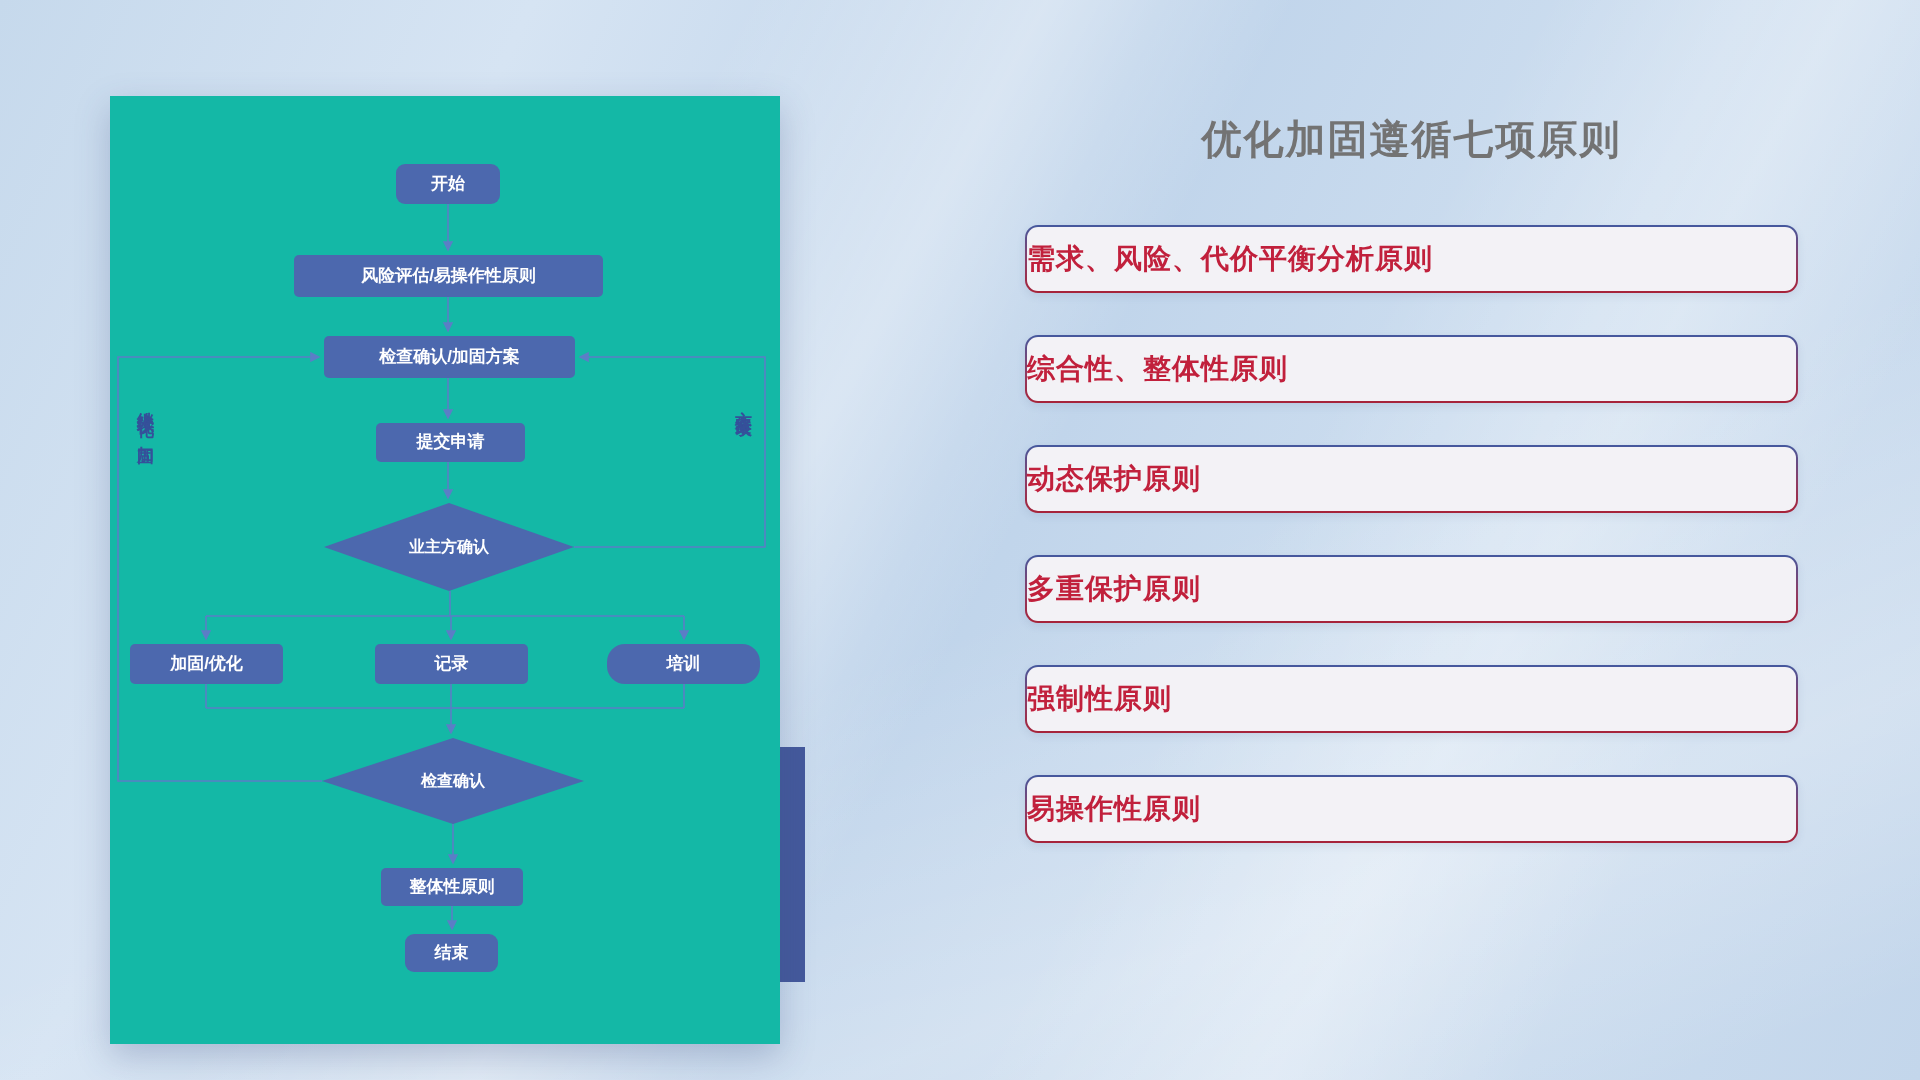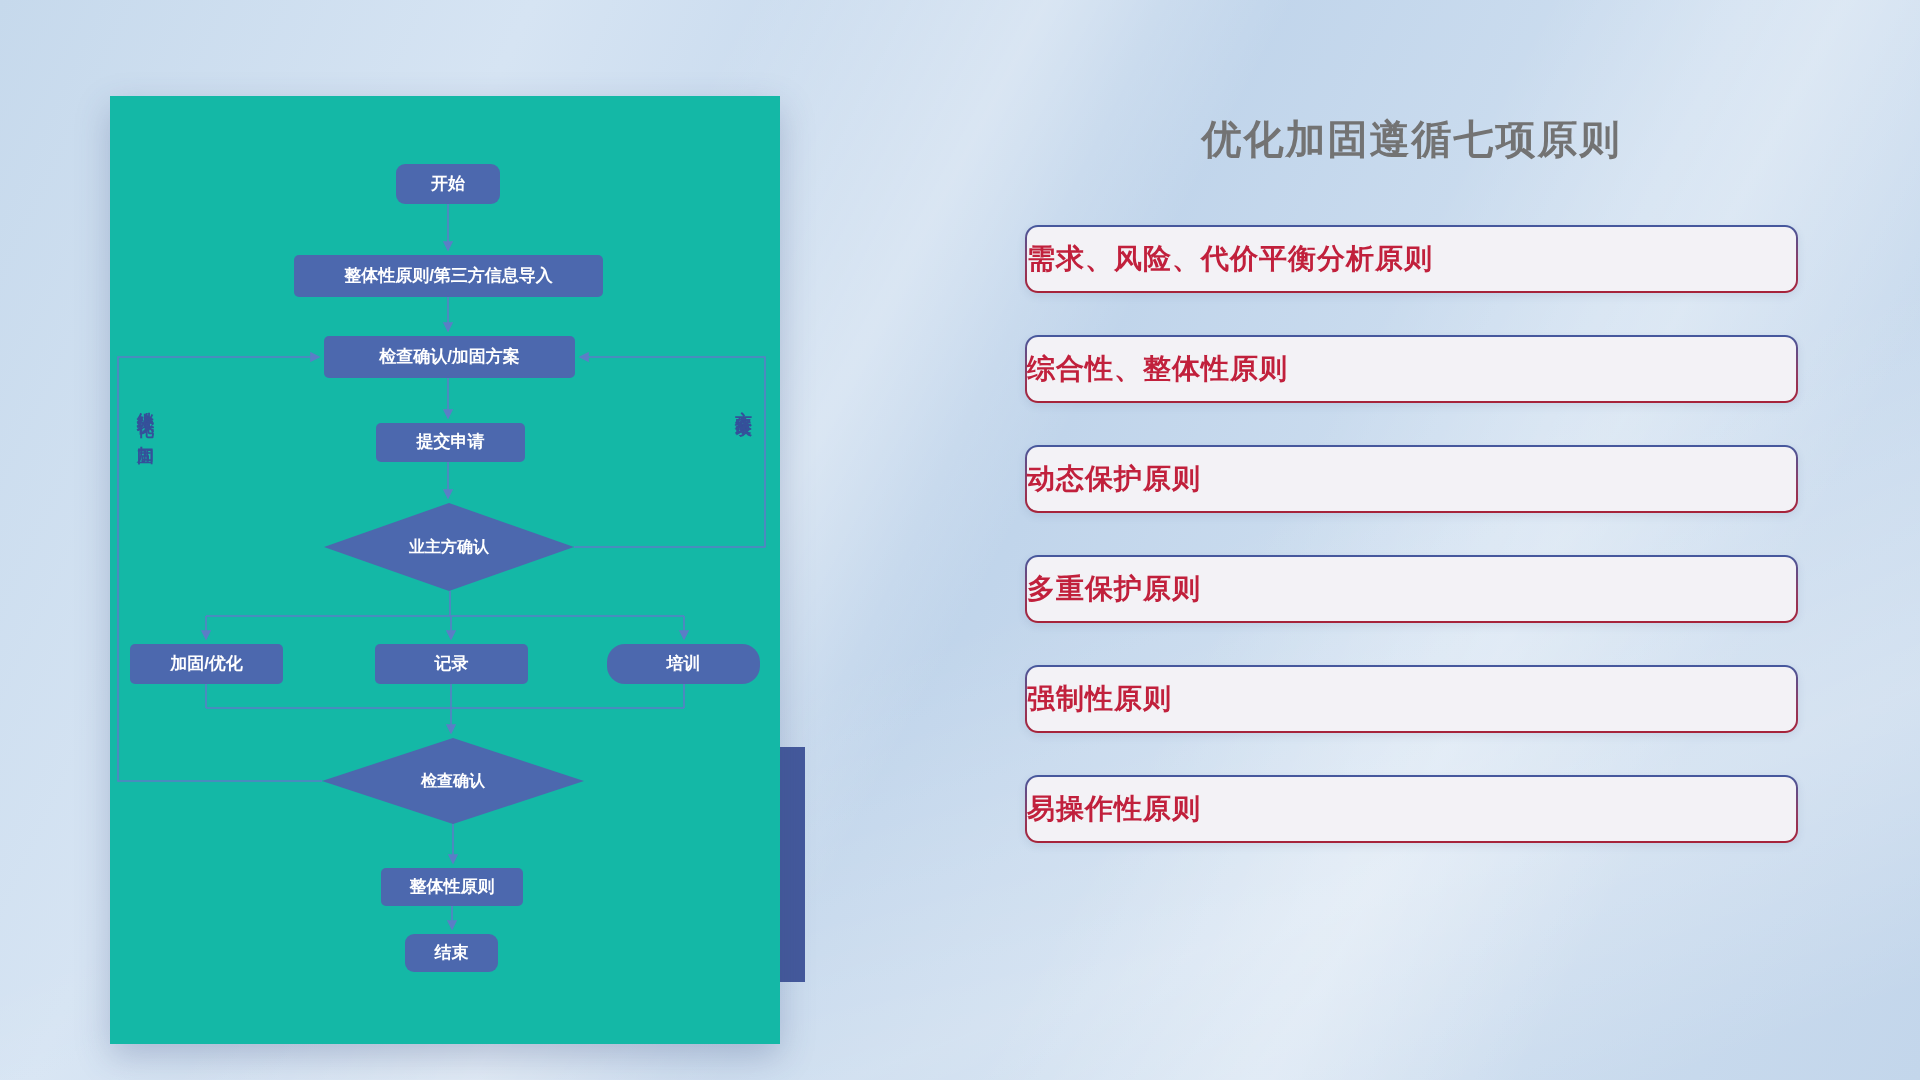--- a/index.html
+++ b/index.html
@@ -116,21 +116,21 @@
         <path d="M96,612 H574"></path>
         <path d="M341,588 V637" marker-end="url(#arrow)"></path>
         <path d="M343,728 V767" marker-end="url(#arrow)"></path>
         <path d="M342,810 V833" marker-end="url(#arrow)"></path>
         <path d="M464,451 H655 V261 H470" marker-end="url(#arrow)"></path>
         <path d="M212,685 H8 V261 H209" marker-end="url(#arrow)"></path>
       </g>
     </svg>
 
     <div class="node terminal n-start">开始</div>
-    <div class="node n-risk">整体性原则/第三方信息导入</div>
+    <div class="node n-risk">风险评估/易操作性原则</div>
     <div class="node n-plan">检查确认/加固方案</div>
     <div class="node n-submit">提交申请</div>
     <div class="node diamond n-owner">业主方确认</div>
     <div class="node n-harden">加固/优化</div>
     <div class="node n-record">记录</div>
     <div class="node n-training">培训</div>
     <div class="node diamond n-check">检查确认</div>
     <div class="node n-report">整体性原则</div>
     <div class="node terminal n-end">结束</div>
 

